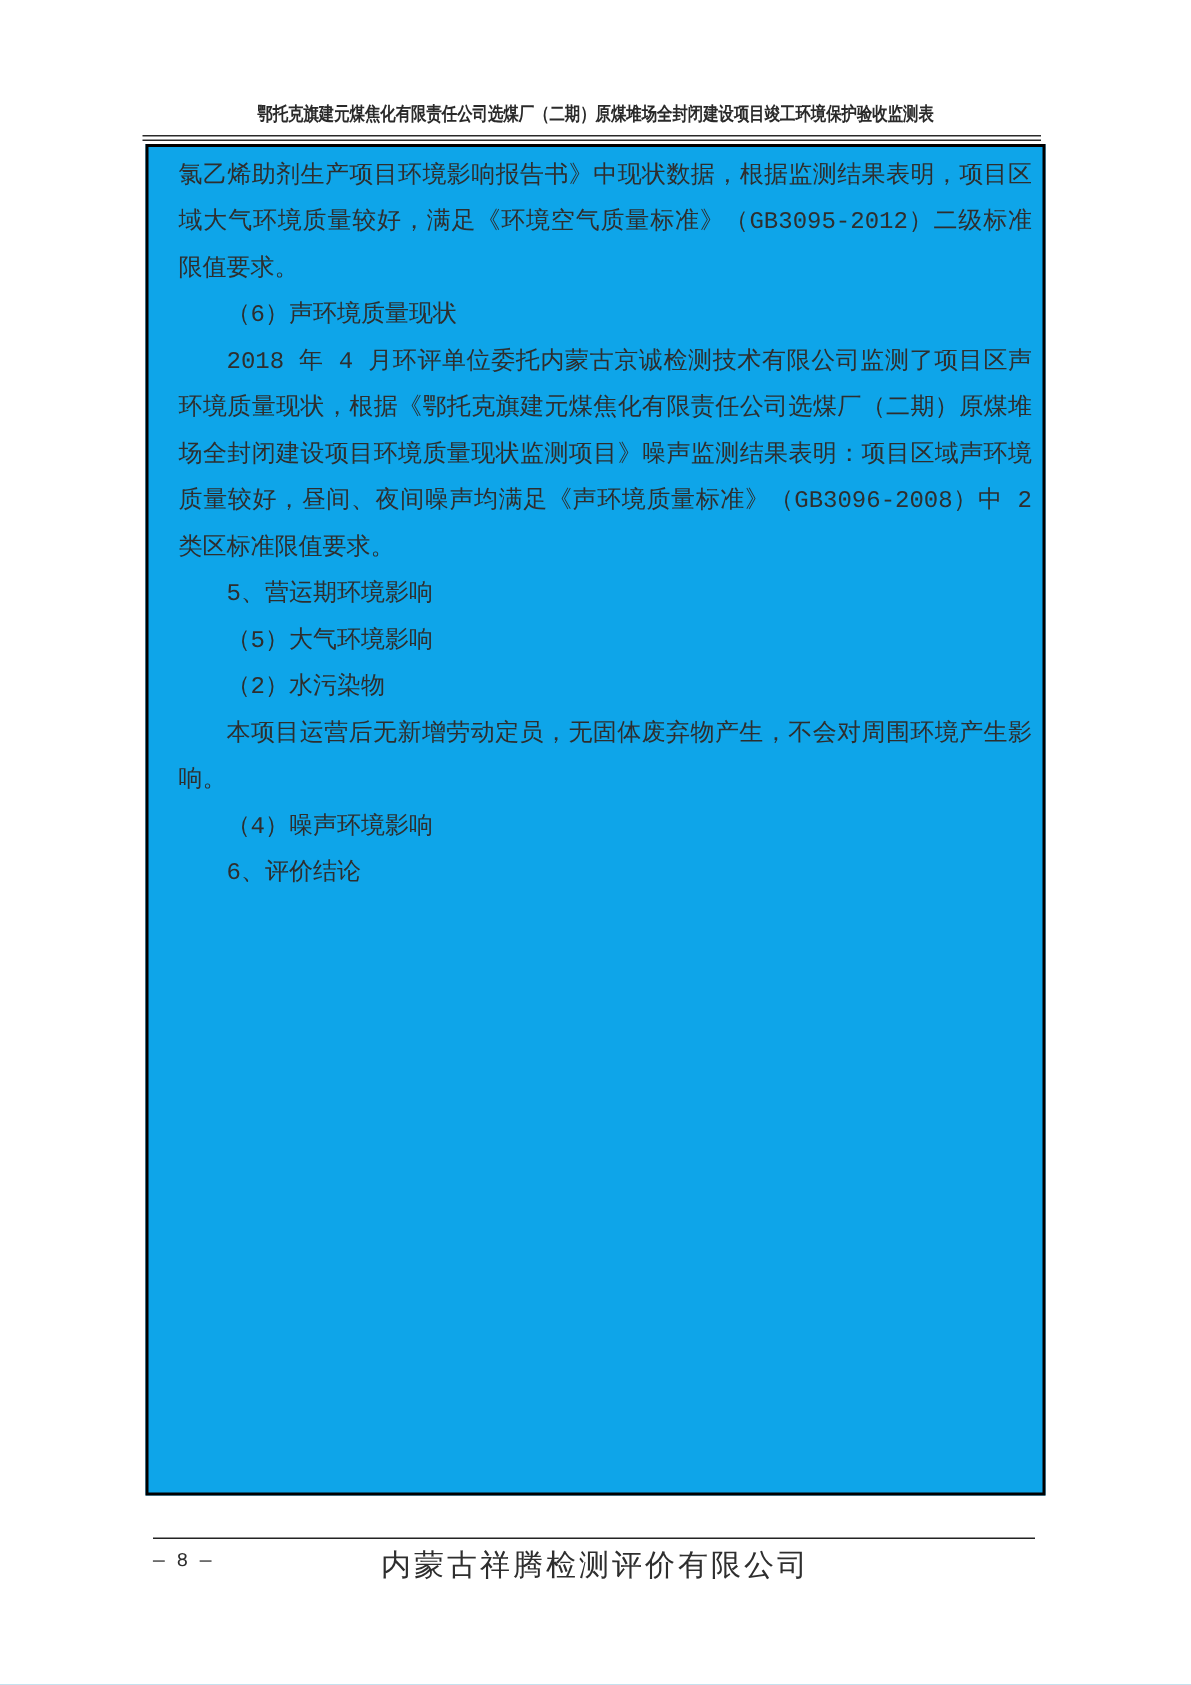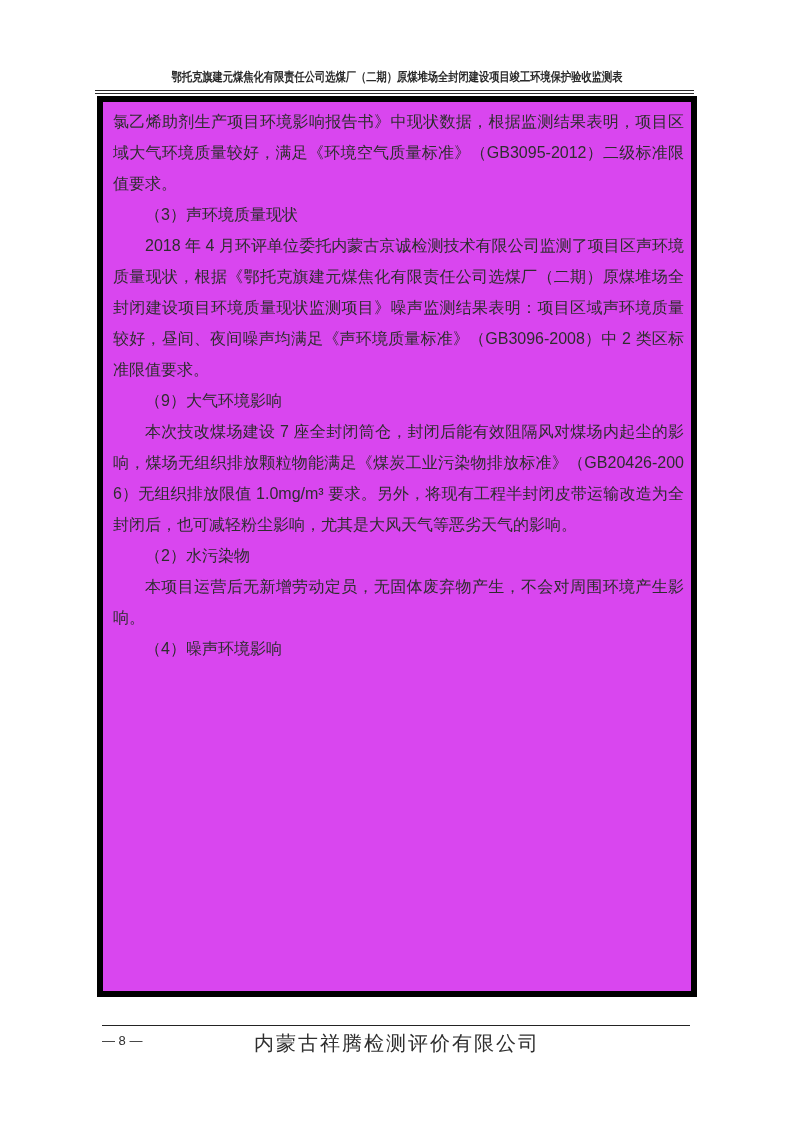--- a/index.html
+++ b/index.html
@@ -1,21 +1,21 @@
 <!DOCTYPE html>
 <html><head>
 <meta charset="utf-8">
 <style>
   html, body { margin: 0; padding: 0; background: #e8e8e8; }
   .page {
     position: relative;
     width: 794px;
     height: 1123px;
     background: #ffffff;
-    font-family: Liberation Sans, sans-serif;
+    font-family: Liberation Mono, monospace;
     color: #2e2e2e;
     overflow: hidden;
     margin: 0 auto;
   }
   .header {
     position: absolute;
     top: 67px;
     left: 0;
     width: 794px;
     text-align: center;
@@ -37,25 +37,25 @@
     height: 2px;
     border-top: 1px solid #2a2a2a;
     border-bottom: 1px solid #2a2a2a;
   }
   .content-box {
     position: absolute;
     left: 97px;
     top: 96px;
     width: 600px;
     height: 901px;
-    border: 6px solid #000000;
+    border: 2px solid #000000;
     box-sizing: border-box;
-    padding: 4px 7px 0 10px;
+    padding: 4px 7px 0 20px;
     overflow: hidden;
-    background: #d946ef;
+    background: #0ea5e9;
   }
   .para {
     margin: 0;
     font-size: 16px;
     line-height: 31px;
     text-align: justify;
     text-indent: 2em;
     word-break: break-all;
   }
   .para.no-indent { text-indent: 0; }
@@ -98,27 +98,28 @@
 
   <div class="header">
     <span class="header-title">鄂托克旗建元煤焦化有限责任公司选煤厂（二期）原煤堆场全封闭建设项目竣工环境保护验收监测表</span>
   </div>
 
   <div class="header-rule"></div>
 
   <div class="content-box">
     <div id="paragraphs">
         <p class="para no-indent">氯乙烯助剂生产项目环境影响报告书》中现状数据，根据监测结果表明，项目区域大气环境质量较好，满足《环境空气质量标准》（GB3095-2012）二级标准限值要求。</p>
-        <p class="para">（3）声环境质量现状</p>
+        <p class="para">（6）声环境质量现状</p>
         <p class="para">2018 年 4 月环评单位委托内蒙古京诚检测技术有限公司监测了项目区声环境质量现状，根据《鄂托克旗建元煤焦化有限责任公司选煤厂（二期）原煤堆场全封闭建设项目环境质量现状监测项目》噪声监测结果表明：项目区域声环境质量较好，昼间、夜间噪声均满足《声环境质量标准》（GB3096-2008）中 2 类区标准限值要求。</p>
-        <p class="para">（9）大气环境影响</p>
-        <p class="para">本次技改煤场建设 7 座全封闭筒仓，封闭后能有效阻隔风对煤场内起尘的影响，煤场无组织排放颗粒物能满足《煤炭工业污染物排放标准》（GB20426-2006）无组织排放限值 1.0mg/m³ 要求。另外，将现有工程半封闭皮带运输改造为全封闭后，也可减轻粉尘影响，尤其是大风天气等恶劣天气的影响。</p>
+        <p class="para">5、营运期环境影响</p>
+        <p class="para">（5）大气环境影响</p>
         <p class="para">（2）水污染物</p>
         <p class="para">本项目运营后无新增劳动定员，无固体废弃物产生，不会对周围环境产生影响。</p>
         <p class="para">（4）噪声环境影响</p>
+        <p class="para">6、评价结论</p>
       </div>
   </div>
 
   <div class="footer-rule"></div>
 
   <div class="footer">
     <span class="footer-company">内蒙古祥腾检测评价有限公司</span>
     <span class="page-number">— 8 —</span>
   </div>
 

